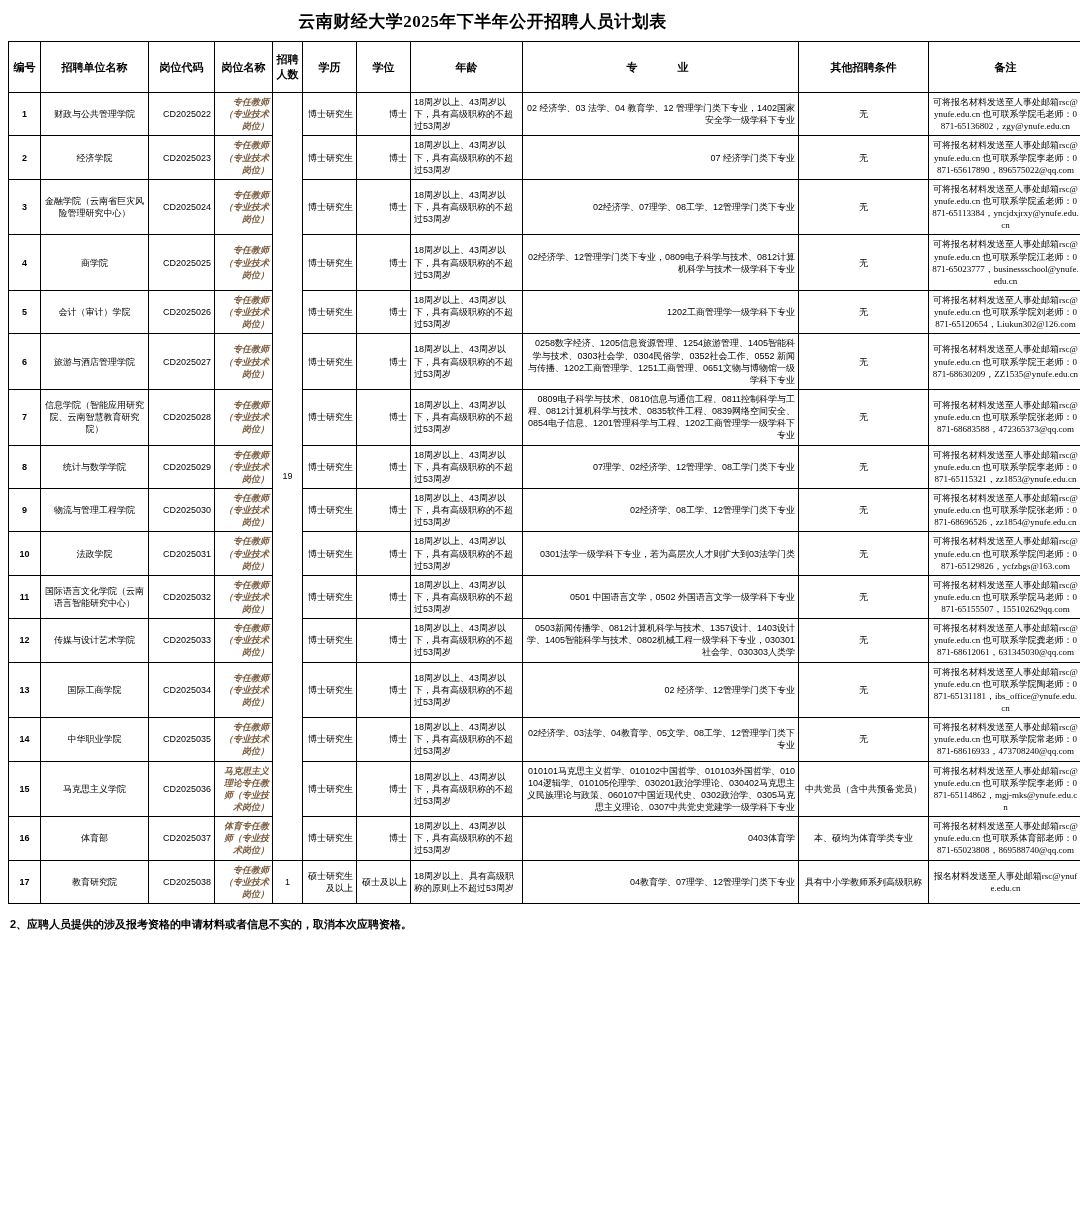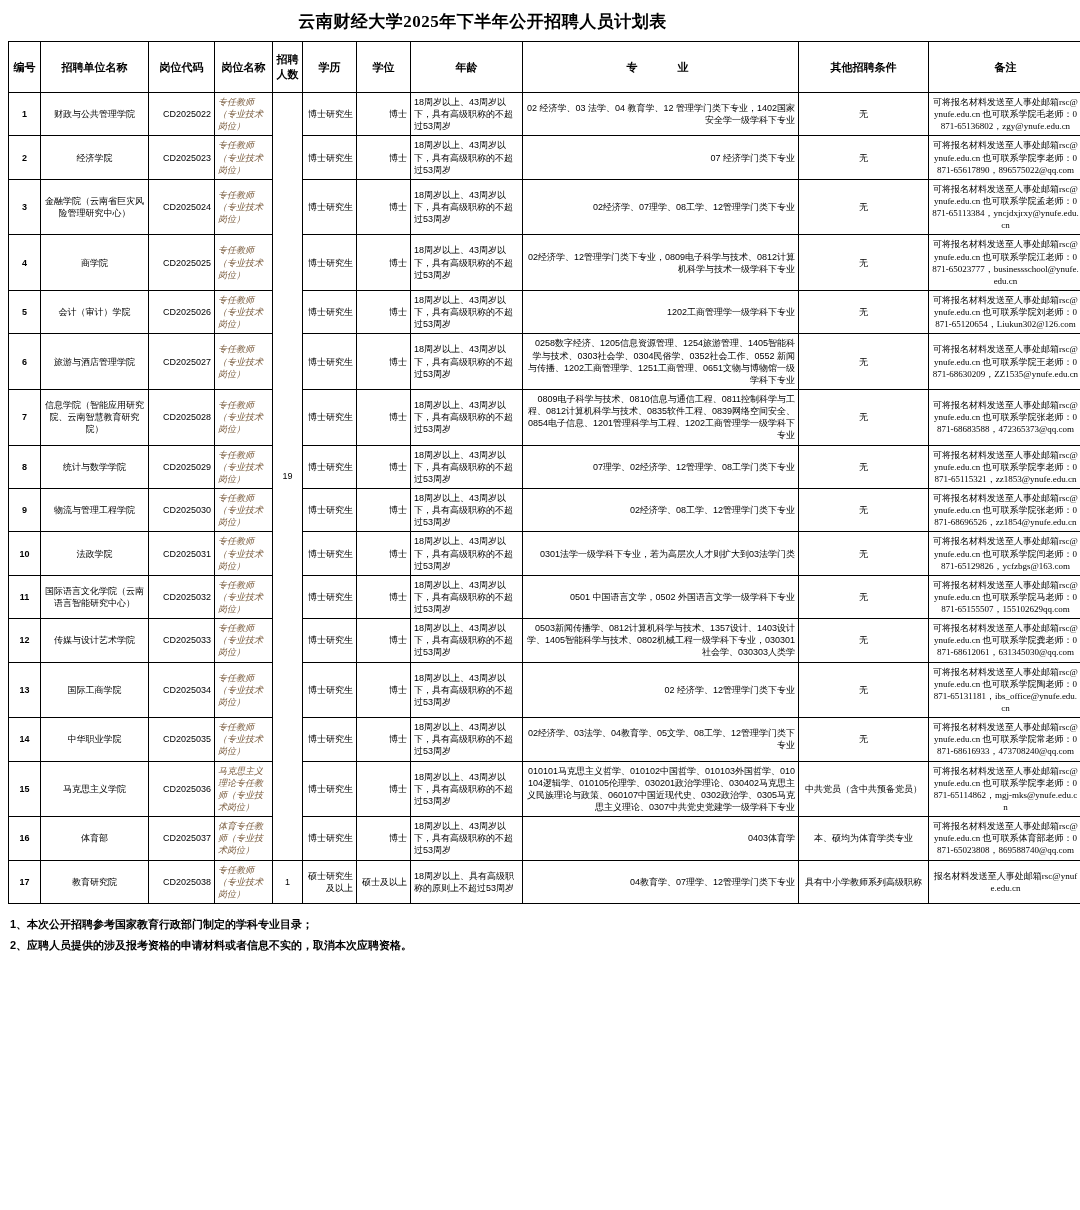--- a/index.html
+++ b/index.html
@@ -37,25 +37,26 @@
     text-align:center;
     font-size:11px;
     height:44px;
     font-family:"Liberation Sans","DejaVu Sans",sans-serif;
   }
   th.sp{letter-spacing:6px;margin-left:8px;}
   td.idx{text-align:center;font-weight:bold;font-size:10px;}
   td.unit{text-align:center;font-size:9.5px;}
   td.code{text-align:right;font-size:9.5px;}
   td.post{
-    text-align:left;
+    text-align:right;
     color:#7a5c3e;
     font-family:"Liberation Serif","DejaVu Serif",serif;
     font-style:italic;
     font-size:9px;
+    font-weight:bold;
   }
   td.num{text-align:center;font-size:11px;}
   td.edu,td.deg{text-align:right;font-size:9.5px;}
   td.age{text-align:left;font-size:9px;}
   td.major{text-align:right;font-size:9px;}
   td.other{text-align:center;font-size:9.5px;}
   td.remark{
     text-align:center;
     font-size:8.5px;
     font-family:"Liberation Serif","DejaVu Serif",serif;
@@ -338,17 +339,16 @@
         <td class="age">18周岁以上、具有高级职称的原则上不超过53周岁</td>
         <td class="major">04教育学、07理学、12管理学门类下专业</td>
         <td class="other">具有中小学教师系列高级职称</td>
         <td class="remark">报名材料发送至人事处邮箱rsc@ynufe.edu.cn</td>
       </tr>
 
     </tbody>
   </table>
 
   <div class="notes">
-    <div>1、本次公开招聘参考国家教育行政部门制定的学科专业目录；</div>
     <div>2、应聘人员提供的涉及报考资格的申请材料或者信息不实的，取消本次应聘资格。</div>
   </div>
 
 </div>
 
 </body></html>

